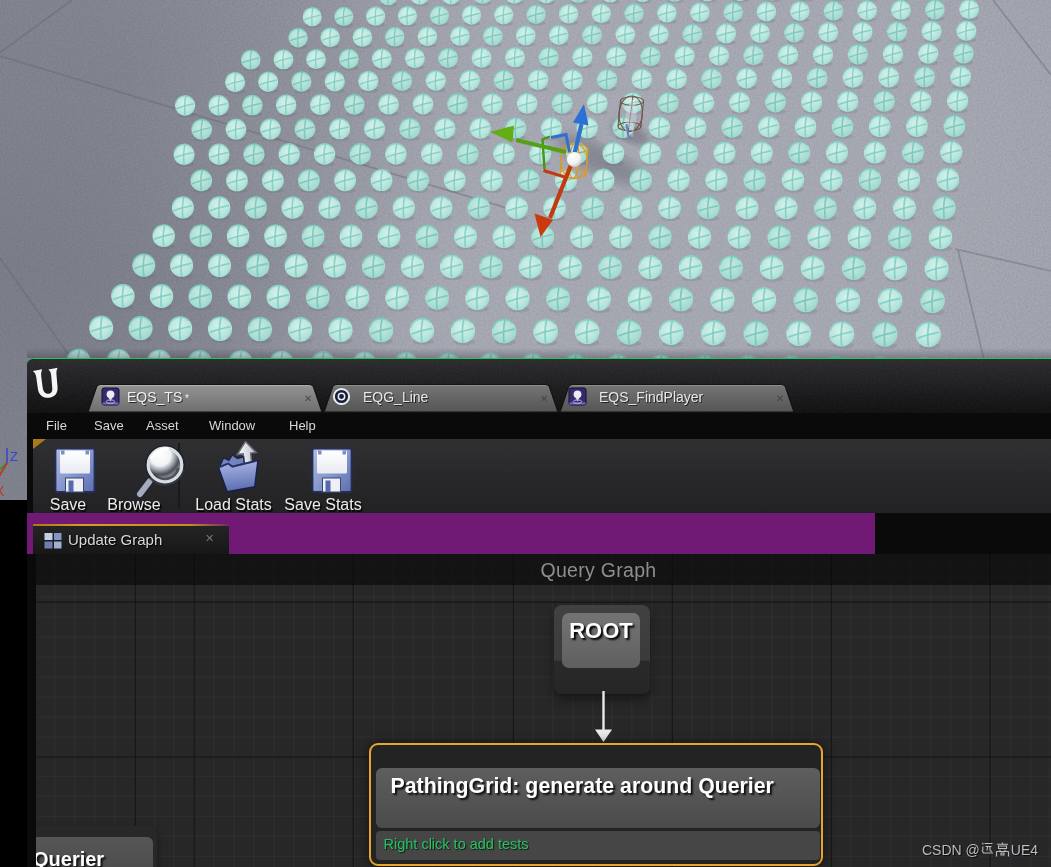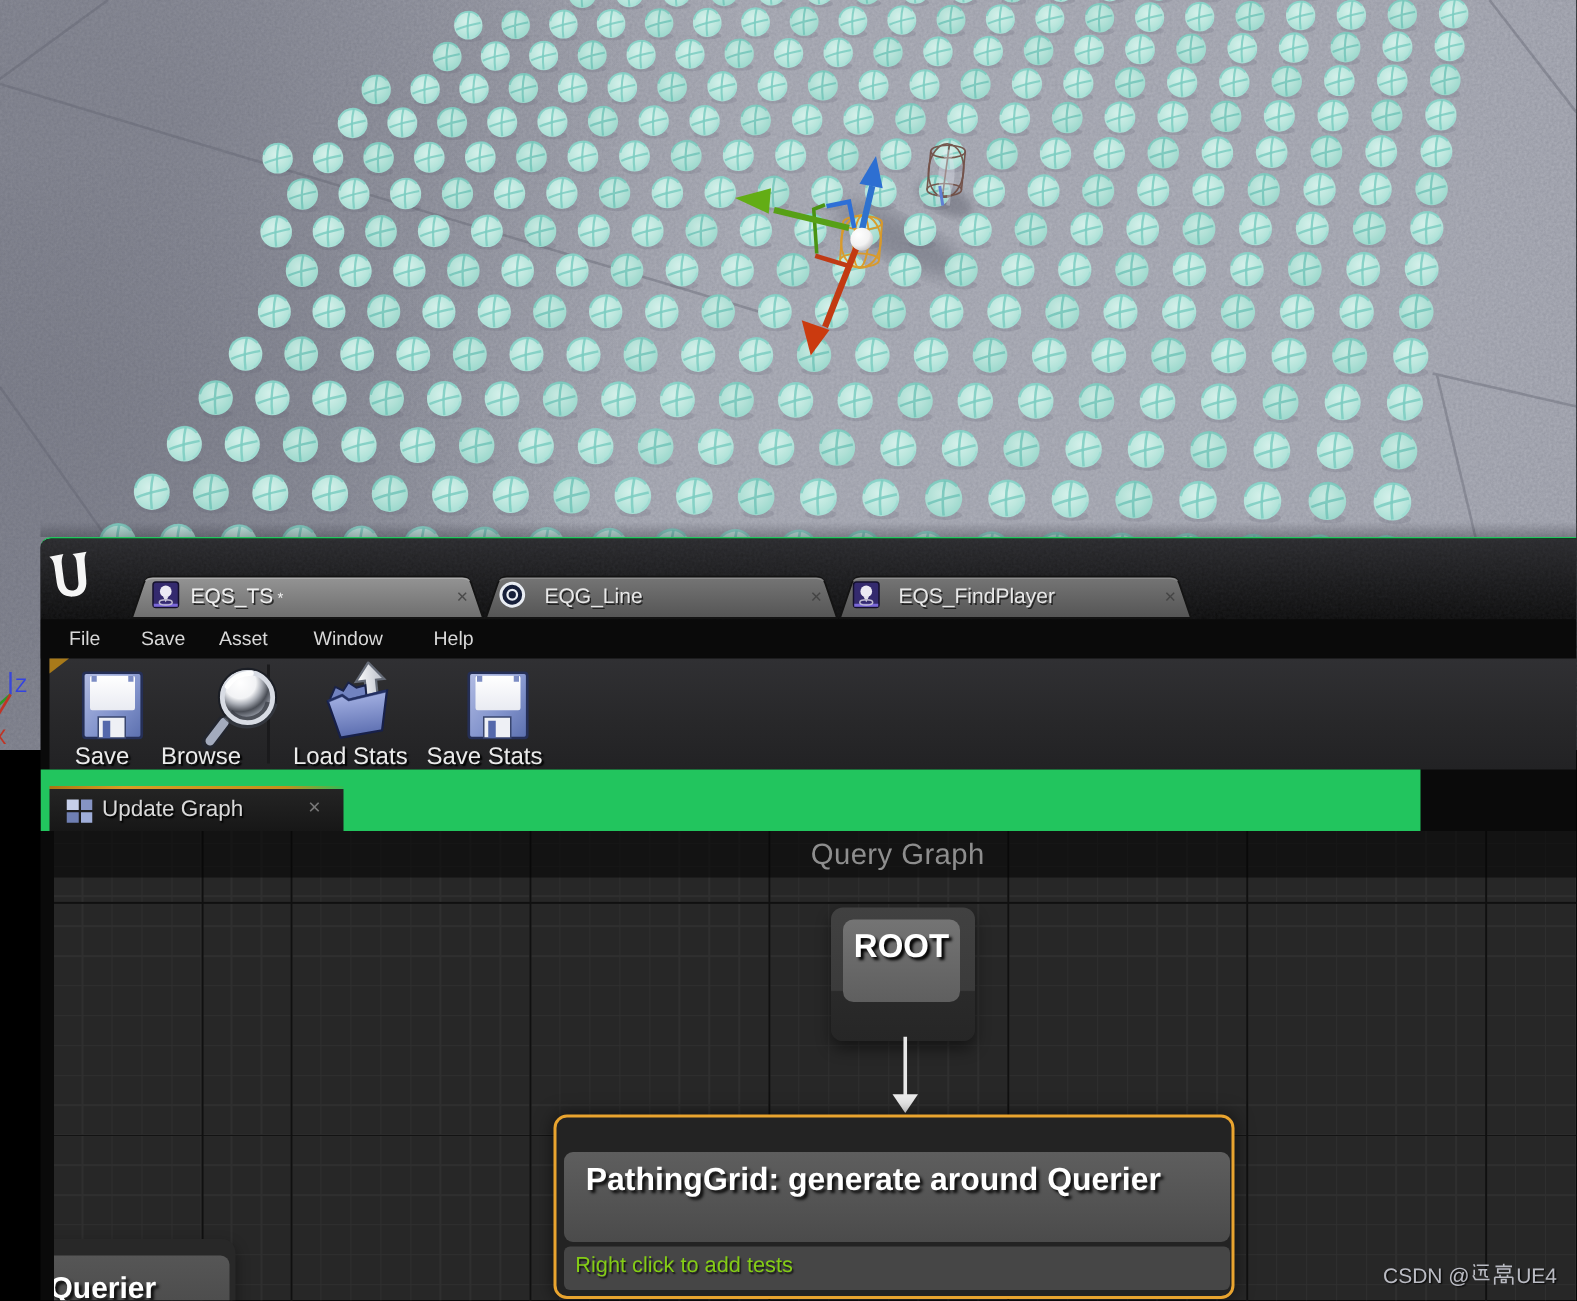--- a/index.html
+++ b/index.html
@@ -5,21 +5,21 @@
 #stage{position:relative;width:1051px;height:867px;overflow:hidden}
 #vp{position:absolute;left:0;top:0;z-index:0}
 #leftpanel{position:absolute;left:0;top:495px;width:27px;height:372px;background:#202020;z-index:2;overflow:hidden}
 #win{position:absolute;left:27px;top:358px;width:1024px;height:509px;background:#0a0a0a;border-radius:7px 0 0 0;z-index:3;border-top:1px solid #22c55e;overflow:hidden}
 .mi{position:absolute;top:5px;font-size:13px;color:#d8d8d8}
 #menubar{position:absolute;left:0;top:54px;width:1024px;height:26px;background:#0a0a0a}
 #toolbar{position:absolute;left:6px;top:80px;width:1018px;height:74px;background:linear-gradient(180deg,#303033,#28282a 55%,#222224)}
 #toolbar .wedge{position:absolute;left:0;top:0;width:0;height:0;border-top:10px solid #a87a1a;border-right:13px solid transparent}
 #toolbar .sep{position:absolute;left:145px;top:4px;width:2px;height:66px;background:#1a1a1c}
 .tlabel{position:absolute;top:54px;transform:translateX(-50%);font-size:16px;color:#ebebeb;text-shadow:1.5px 1.5px 1px #000;white-space:nowrap}
-#updrow{position:absolute;left:0;top:154px;width:920px;height:41px;background:#22c55e}
+#updrow{position:absolute;left:0;top:154px;width:848px;height:41px;background:#701a75}
 #updrow .yline{position:absolute;left:6px;top:10.5px;width:196px;height:2px;background:linear-gradient(90deg,#a97613,#d89c24 25%,#c48e1d 80%,rgba(170,120,25,.1))}
 #updrow .tab{position:absolute;left:6px;top:12.5px;width:196px;height:28.5px;background:linear-gradient(#242424,#171717)}
 #updrow .tab .txt{position:absolute;left:35px;top:5.5px;font-size:15px;color:#d9d9d9;text-shadow:1px 1px 1px #000}
 #updrow .tab .x{position:absolute;left:172px;top:6px;font-size:11px;color:#777}
 #graph{position:absolute;left:9px;top:195px;width:1015px;height:314px;overflow:hidden;background-color:#272727;
 background-image:
 repeating-linear-gradient(90deg,#101010 0 1px,transparent 1px 159.3px),
 repeating-linear-gradient(0deg,#101010 0 1px,transparent 1px 159.3px),
 repeating-linear-gradient(90deg,#2f2f2f 0 1px,transparent 1px 19.91px),
 repeating-linear-gradient(0deg,#2f2f2f 0 1px,transparent 1px 19.91px);
@@ -28,21 +28,21 @@
 #gtitle div{margin-top:5px;text-align:center;font-size:19.5px;color:#8e8e8e;letter-spacing:.3px}
 #rootnode{position:absolute;left:517.5px;top:50.5px;width:96.5px;height:89px;border-radius:8px;
 background:linear-gradient(180deg,#414141 0,#3b3b3b 62%,#2a2a2a 63%,#262626 100%);box-shadow:0 5px 10px rgba(0,0,0,.45)}
 #rootnode .hdr{position:absolute;left:8.5px;top:8.5px;width:78px;height:55px;border-radius:7px;background:linear-gradient(#747474,#5f5f5f);
 display:flex;align-items:flex-start;justify-content:center;padding-top:5px;font-weight:bold;font-size:22px;color:#fff;text-shadow:2px 2px 2px #000}
 #pgnode{position:absolute;left:333px;top:188.5px;width:454px;height:123px;border:2.5px solid #e9a42f;border-radius:9px;background:#232323;box-shadow:0 0 12px rgba(0,0,0,.55)}
 #pgnode .tbox{position:absolute;left:4.5px;top:23.5px;width:444px;height:60px;border-radius:6px;background:linear-gradient(#5e5e5e,#4b4b4b)}
 #pgnode .t1{position:absolute;left:19.5px;top:31.2px;line-height:1;font-weight:bold;font-size:21.3px;color:#fff;text-shadow:2px 2px 2px rgba(0,0,0,.85);white-space:nowrap}
 #pgnode .t2{position:absolute;left:14px;top:58.4px;line-height:1;font-size:15px;color:#e2e2e2;text-shadow:1px 1px 1px rgba(0,0,0,.8);white-space:nowrap}
 #pgnode .tests{position:absolute;left:4.5px;top:86.5px;width:444px;height:29px;border-radius:4px;background:#464646}
-#pgnode .tests div{margin:5px 0 0 8px;font-size:14.5px;color:#84cc16;text-shadow:1px 1px 1px rgba(0,0,0,.7)}
+#pgnode .tests div{margin:5px 0 0 8px;font-size:14.5px;color:#22c55e;text-shadow:1px 1px 1px rgba(0,0,0,.7)}
 .fragnode{position:absolute;background:#282828;border-radius:9px;box-shadow:0 4px 9px rgba(0,0,0,.4)}
 .fragnode .box{position:absolute;border-radius:6px;background:linear-gradient(#565656,#484848)}
 .fragnode .bt{position:absolute;font-weight:bold;font-size:20px;color:#fff;text-shadow:2px 2px 2px rgba(0,0,0,.85);white-space:nowrap}
 .fragnode .st{position:absolute;font-size:14.5px;color:#c6c6c6;text-shadow:1px 1px 1px #000;white-space:nowrap}
 #wm{position:absolute;left:886px;top:288px;display:flex;align-items:flex-start;font-size:14px;color:#babbc3;text-shadow:1px 1px 1px rgba(0,0,0,.8);white-space:nowrap}
 .lp{position:absolute;color:#e9e9e9;font-weight:bold;white-space:nowrap}
 </style></head><body>
 <div id="stage">
 <svg id="vp" width="1051" height="500" viewBox="0 0 1051 500">
 <defs>

